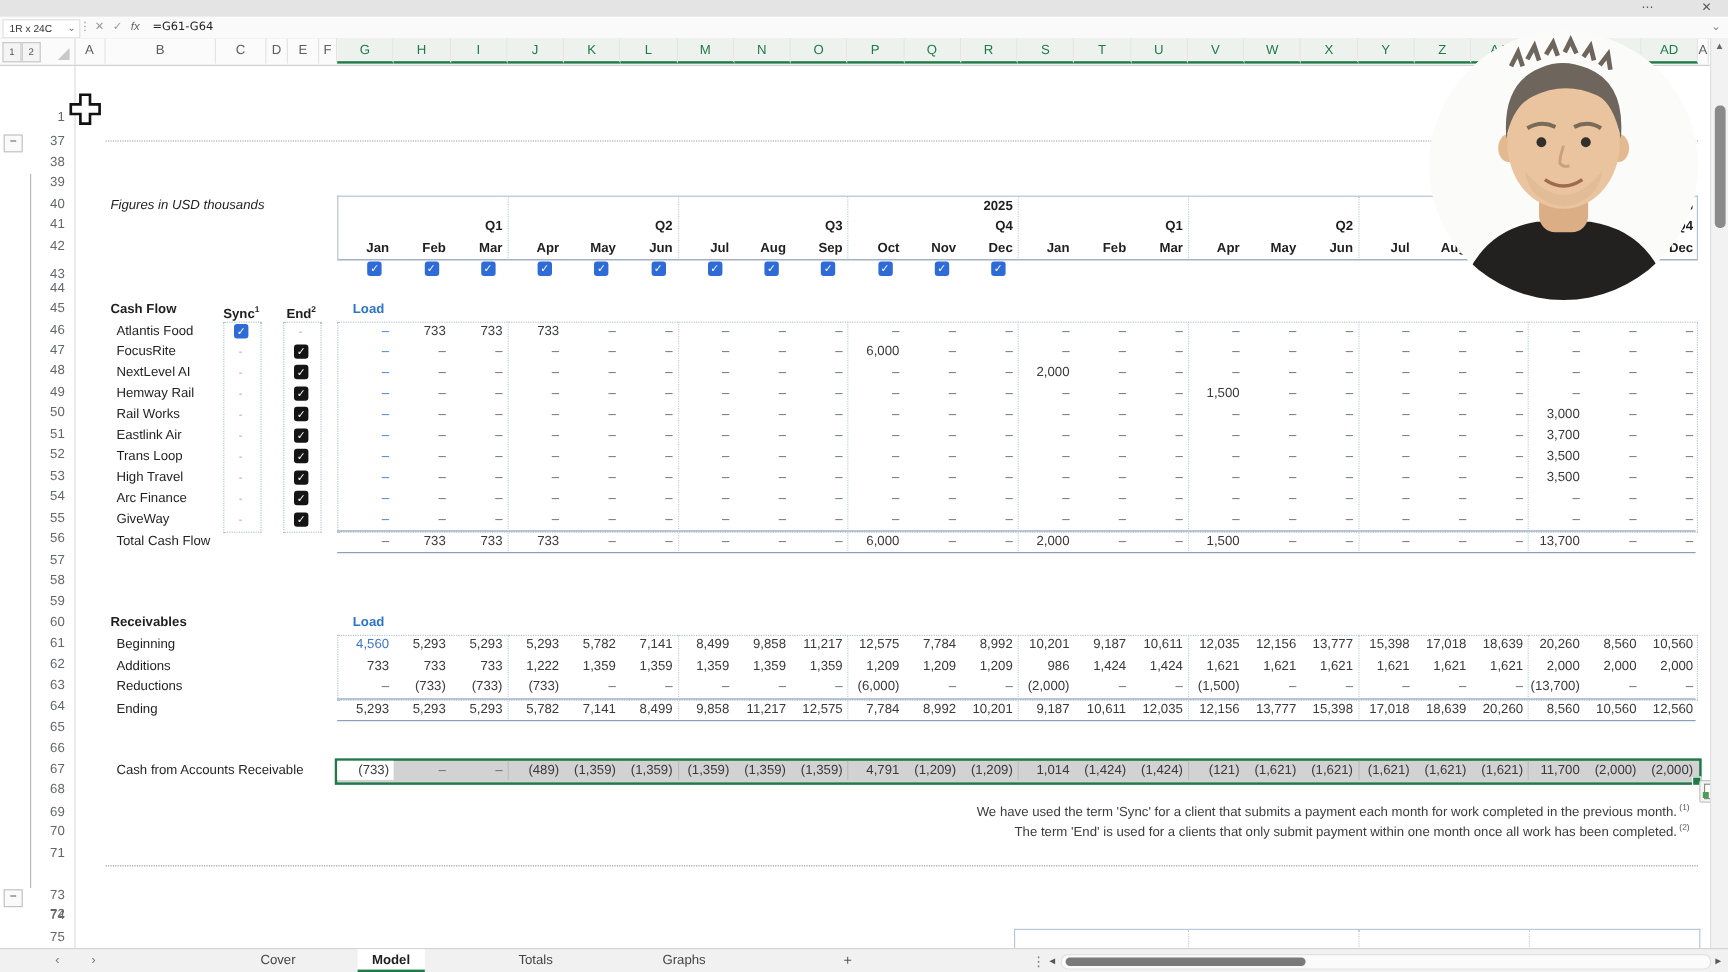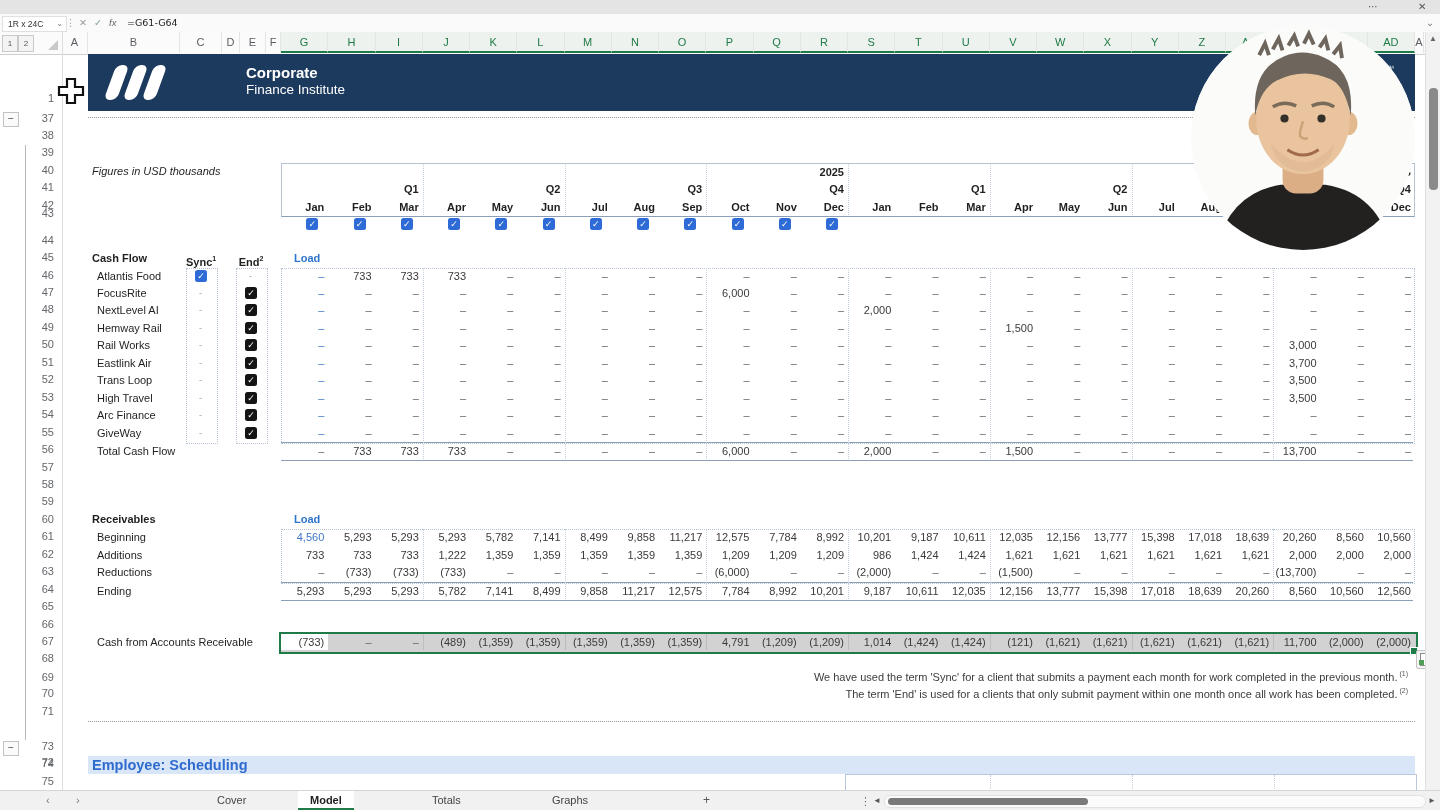--- a/index.html
+++ b/index.html
@@ -143,21 +143,21 @@
   <div class="abs" id="rowgrid-sep"></div>
   <div class="abs" id="gutter-line" style="top:145px;height:595px;"></div>
   <div id="rownums">
       <div class="abs rownum" style="top: 92px;">1</div>
       <div class="abs rownum" style="top: 111.5px;">37</div>
       <div class="abs rownum" style="top: 128.95px;">38</div>
       <div class="abs rownum" style="top: 146.4px;">39</div>
       <div class="abs rownum" style="top: 163.85px;">40</div>
       <div class="abs rownum" style="top: 181.3px;">41</div>
       <div class="abs rownum" style="top: 198.75px;">42</div>
-      <div class="abs rownum" style="top: 207px;">43</div>
+      <div class="abs rownum" style="top: 223px;">43</div>
       <div class="abs rownum" style="top: 233.65px;">44</div>
       <div class="abs rownum" style="top: 251.1px;">45</div>
       <div class="abs rownum" style="top: 268.55px;">46</div>
       <div class="abs rownum" style="top: 286px;">47</div>
       <div class="abs rownum" style="top: 303.45px;">48</div>
       <div class="abs rownum" style="top: 320.9px;">49</div>
       <div class="abs rownum" style="top: 338.35px;">50</div>
       <div class="abs rownum" style="top: 355.8px;">51</div>
       <div class="abs rownum" style="top: 373.25px;">52</div>
       <div class="abs rownum" style="top: 390.7px;">53</div>
@@ -182,28 +182,20 @@
       <div class="abs rownum" style="top: 756px;">72</div>
       <div class="abs rownum" style="top: 739.7px;">73</div>
       <div class="abs rownum" style="top: 757.15px;">74</div>
       <div class="abs rownum" style="top: 774.6px;">75</div>
     </div>
   <div id="minusbtns">
       <div class="abs minusbtn" style="top: 112px;">−</div>
       <div class="abs minusbtn" style="top: 741px;">−</div>
     </div>
 
-  <div class="abs" id="banner">
-    <div class="logobar" style="left:22px;"></div>
-    <div class="logobar" style="left:41px;"></div>
-    <div class="logobar" style="left:60px;"></div>
-    <div id="brand1">Corporate</div>
-    <div id="brand2">Finance Institute</div>
-    <div id="tm">™</div>
-  </div>
 
   <div class="abs dotline" style="top:117px;"></div>
   <div class="abs rowlabel" style="left:92px;top:163px;font-style:italic;">Figures in USD thousands</div>
 
   <div id="sheetmount">
       <div class="abs blockborder" style="left: 281px; top: 162.85px; width: 1132px; height: 52.35px; border-bottom: 1px solid rgb(139, 160, 184);"></div>
       <div class="vline" style="left: 422.75px; top: 162.85px; height: 52.35px;"></div>
       <div class="vline" style="left: 564.5px; top: 162.85px; height: 52.35px;"></div>
       <div class="vline" style="left: 706.25px; top: 162.85px; height: 52.35px;"></div>
       <div class="vline" style="left: 848px; top: 162.85px; height: 52.35px;"></div>
@@ -797,23 +789,20 @@
     <div class="clip"></div>
     <div class="grn"></div>
   </div>
 
   <div id="footnotes">
       <div class="footnote" style="top: 669.9px;"><span>We have used the term 'Sync' for a client that submits a payment each month for work completed in the previous month.</span><sup> (1)</sup></div>
       <div class="footnote" style="top: 687.35px;"><span>The term 'End'  is used for a clients that only submit payment within one month once all work has been completed.</span><sup> (2)</sup></div>
     </div>
 
   <div class="abs dotline" style="top:721px;"></div>
-  <div class="abs section-banner" style="top:756px;">
-    <div class="section-title">Employee: Scheduling</div>
-  </div>
 
   <div class="abs" style="left:845px;top:774px;width:570px;height:16px;border:1px solid #b9c7da;border-bottom:none;background:#fff;">
     <div class="vline" style="left:144px;top:0;height:16px;"></div>
     <div class="vline" style="left:286px;top:0;height:16px;"></div>
     <div class="vline" style="left:428px;top:0;height:16px;"></div>
   </div>
 
   <div class="abs" id="cellcursor">
     <svg width="30" height="30" viewBox="0 0 30 30">
       <path d="M11 3 h8 v8 h8 v8 h-8 v8 h-8 v-8 h-8 v-8 h8 Z" fill="#fff" stroke="#111" stroke-width="2.2"></path>

